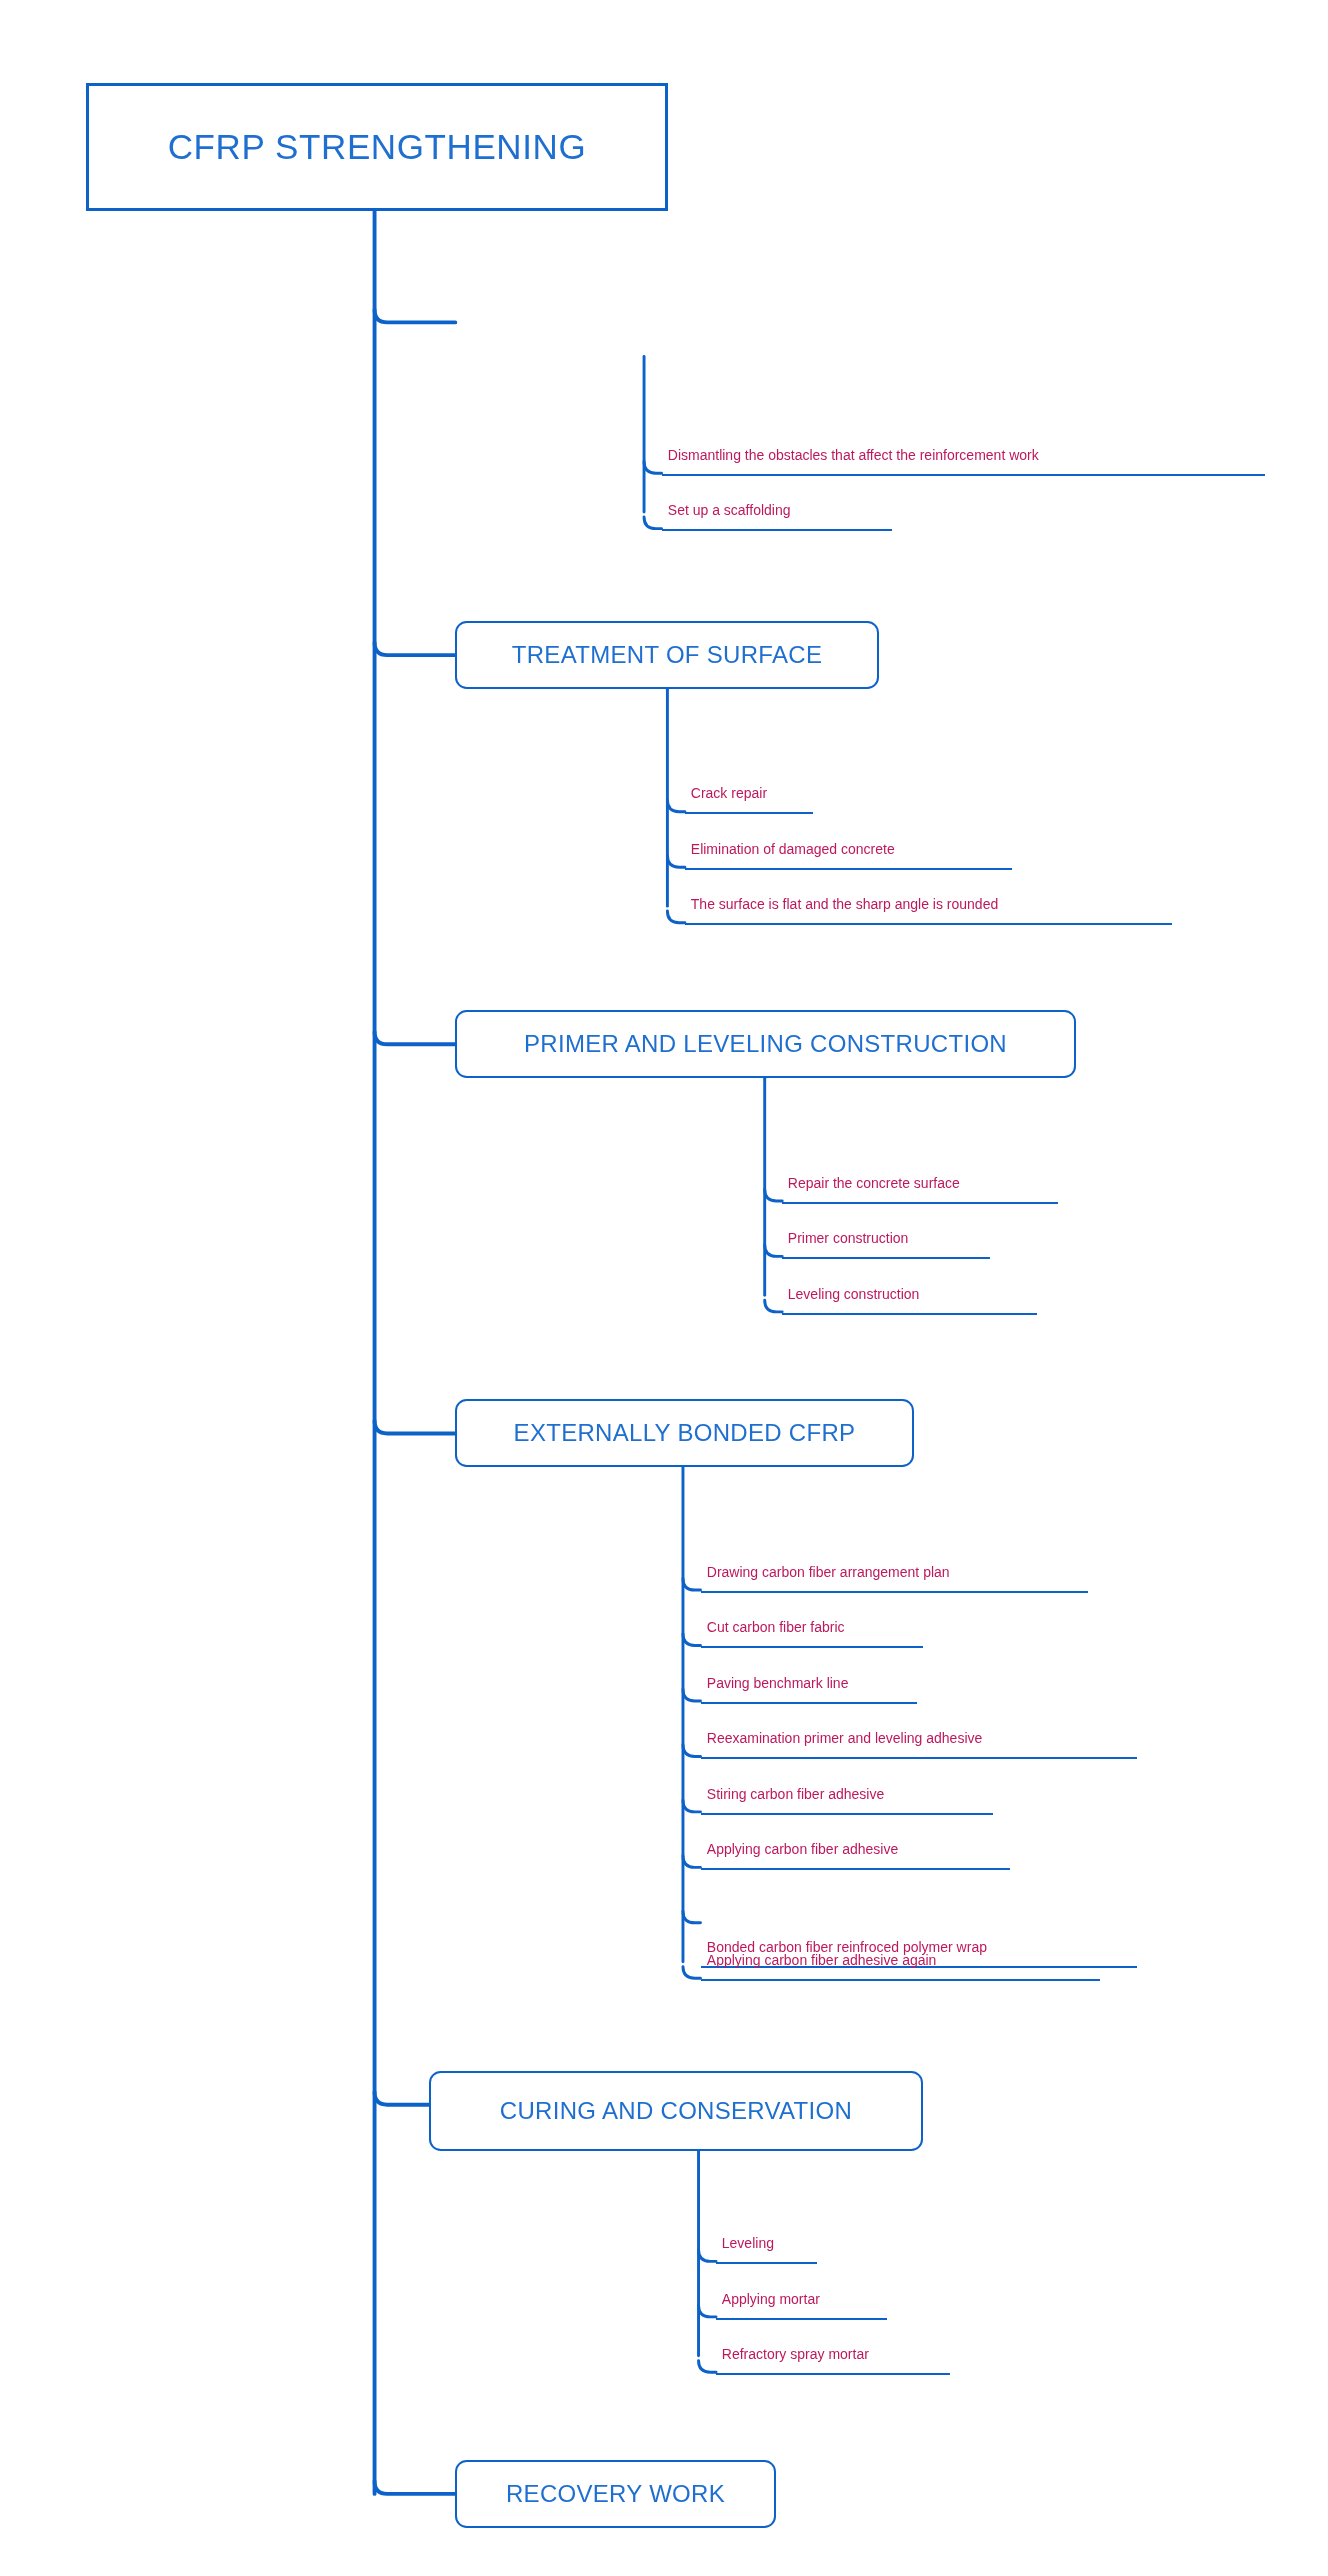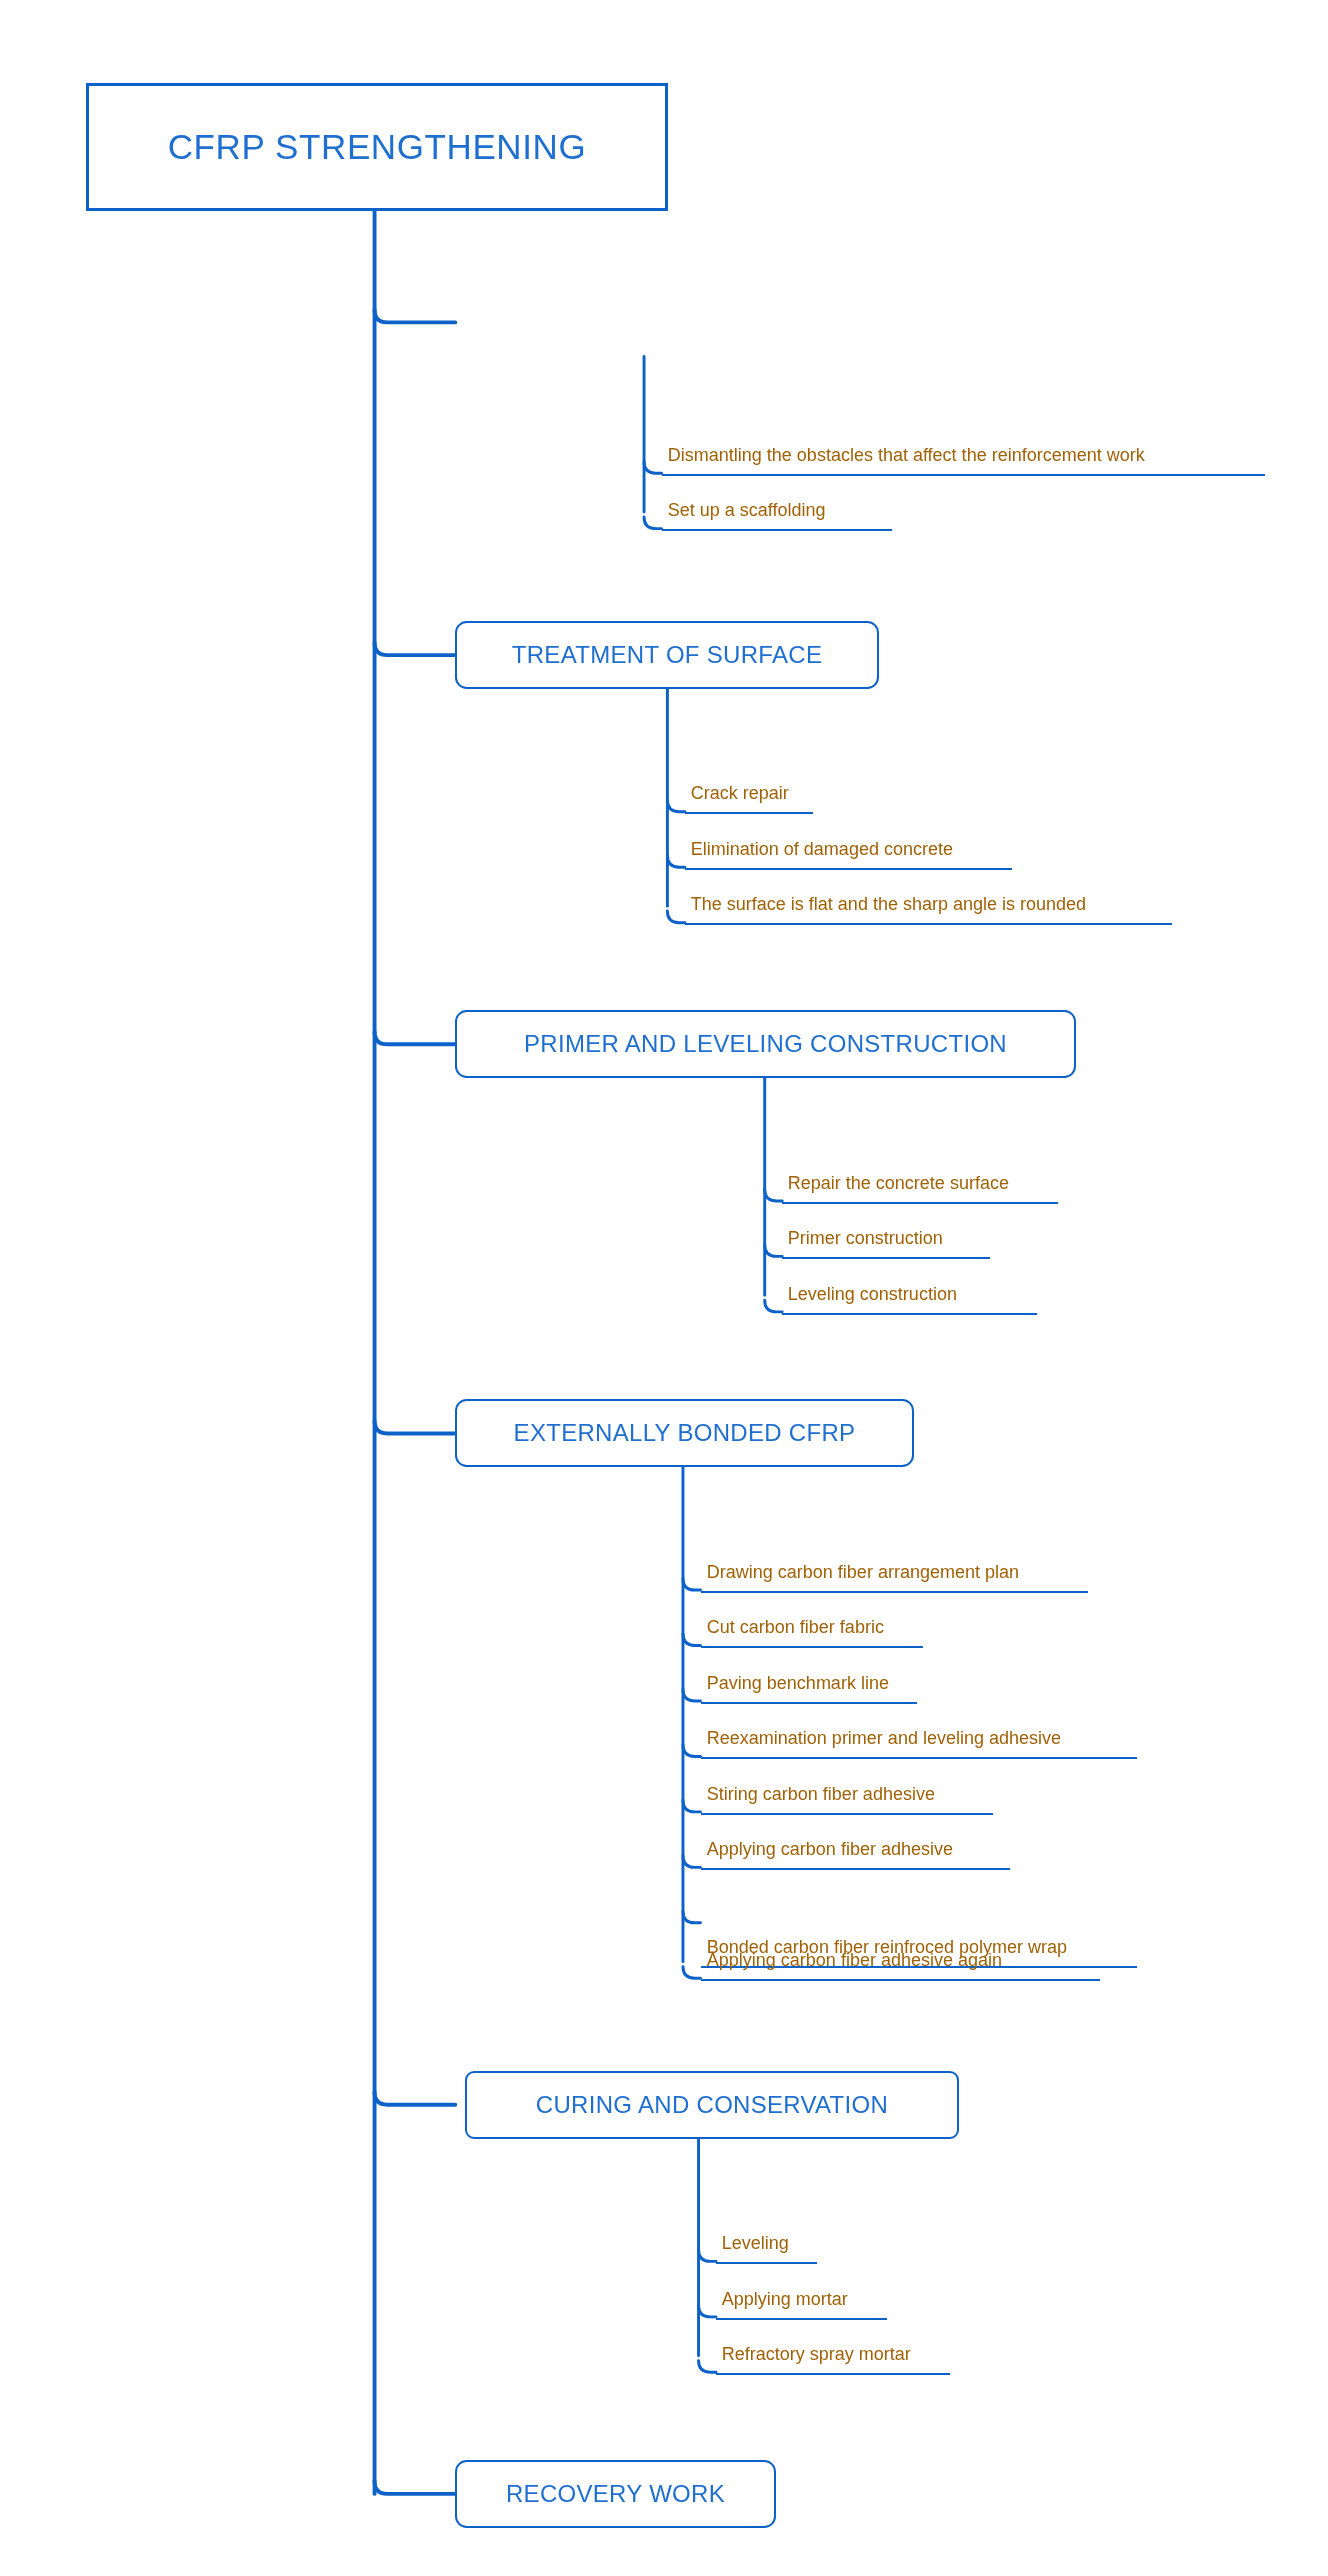--- a/index.html
+++ b/index.html
@@ -42,22 +42,22 @@
     border: 2.9px solid #0d62c9;
     border-radius: 11.7px;
     color: #1f6fd0;
     font-size: 24px;
     letter-spacing: 0.3px;
     padding: 0 21.4px;
   }
   .leaf {
     position: absolute;
     display: block;
-    color: #a16207;
-    font-size: 18px;
+    color: #be185d;
+    font-size: 14px;
     white-space: nowrap;
     border-bottom: 2.9px solid #0d62c9;
     padding: 0 5.8px 5.8px 5.8px;
     line-height: 25px;
     background: transparent;
   }
 </style>
 </head>
 <body>
 
@@ -167,21 +167,21 @@
   <div class="leaf" style="left:701px; top:1837px; width:309px;">
     <span>Applying carbon fiber adhesive</span>
   </div>
   <div class="leaf" style="left:701px; top:1935px; width:436px;">
     <span>Bonded carbon fiber reinfroced polymer wrap</span>
   </div>
   <div class="leaf" style="left:701px; top:1948px; width:399px;">
     <span>Applying carbon fiber adhesive again</span>
   </div>
 
-  <div class="node node-branch" style="left:465px; top:2071px; width:494px; height:68px;border-radius:9px;">
+  <div class="node node-branch" style="left:429px; top:2071px; width:494px; height:80px;">
     <span>CURING AND CONSERVATION</span>
   </div>
   <div class="leaf" style="left:716px; top:2231px; width:101px;">
     <span>Leveling</span>
   </div>
   <div class="leaf" style="left:716px; top:2287px; width:171px;">
     <span>Applying mortar</span>
   </div>
   <div class="leaf" style="left:716px; top:2342px; width:234px;">
     <span>Refractory spray mortar</span>

